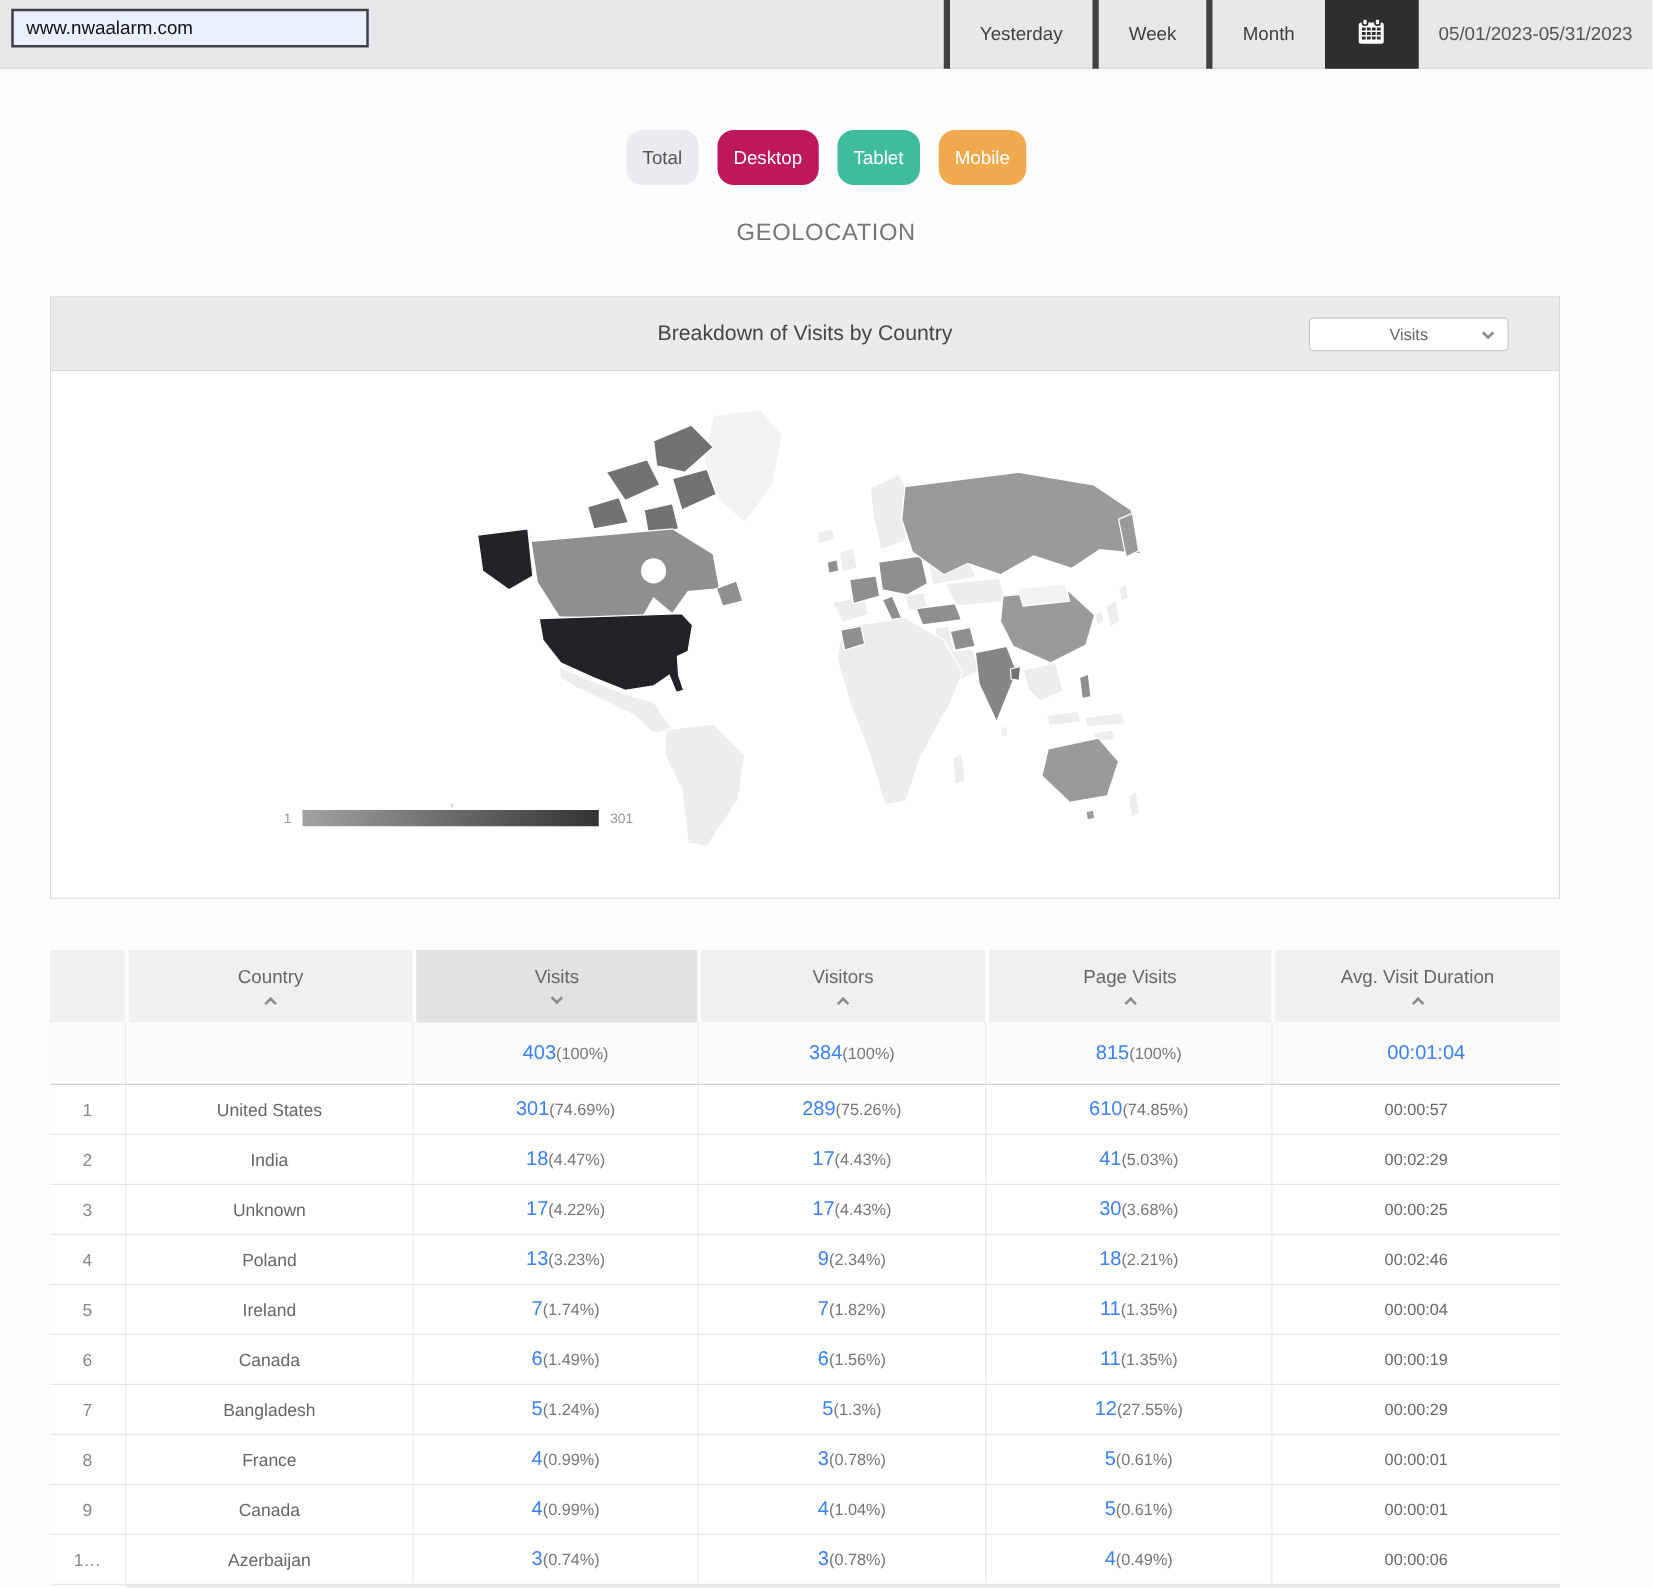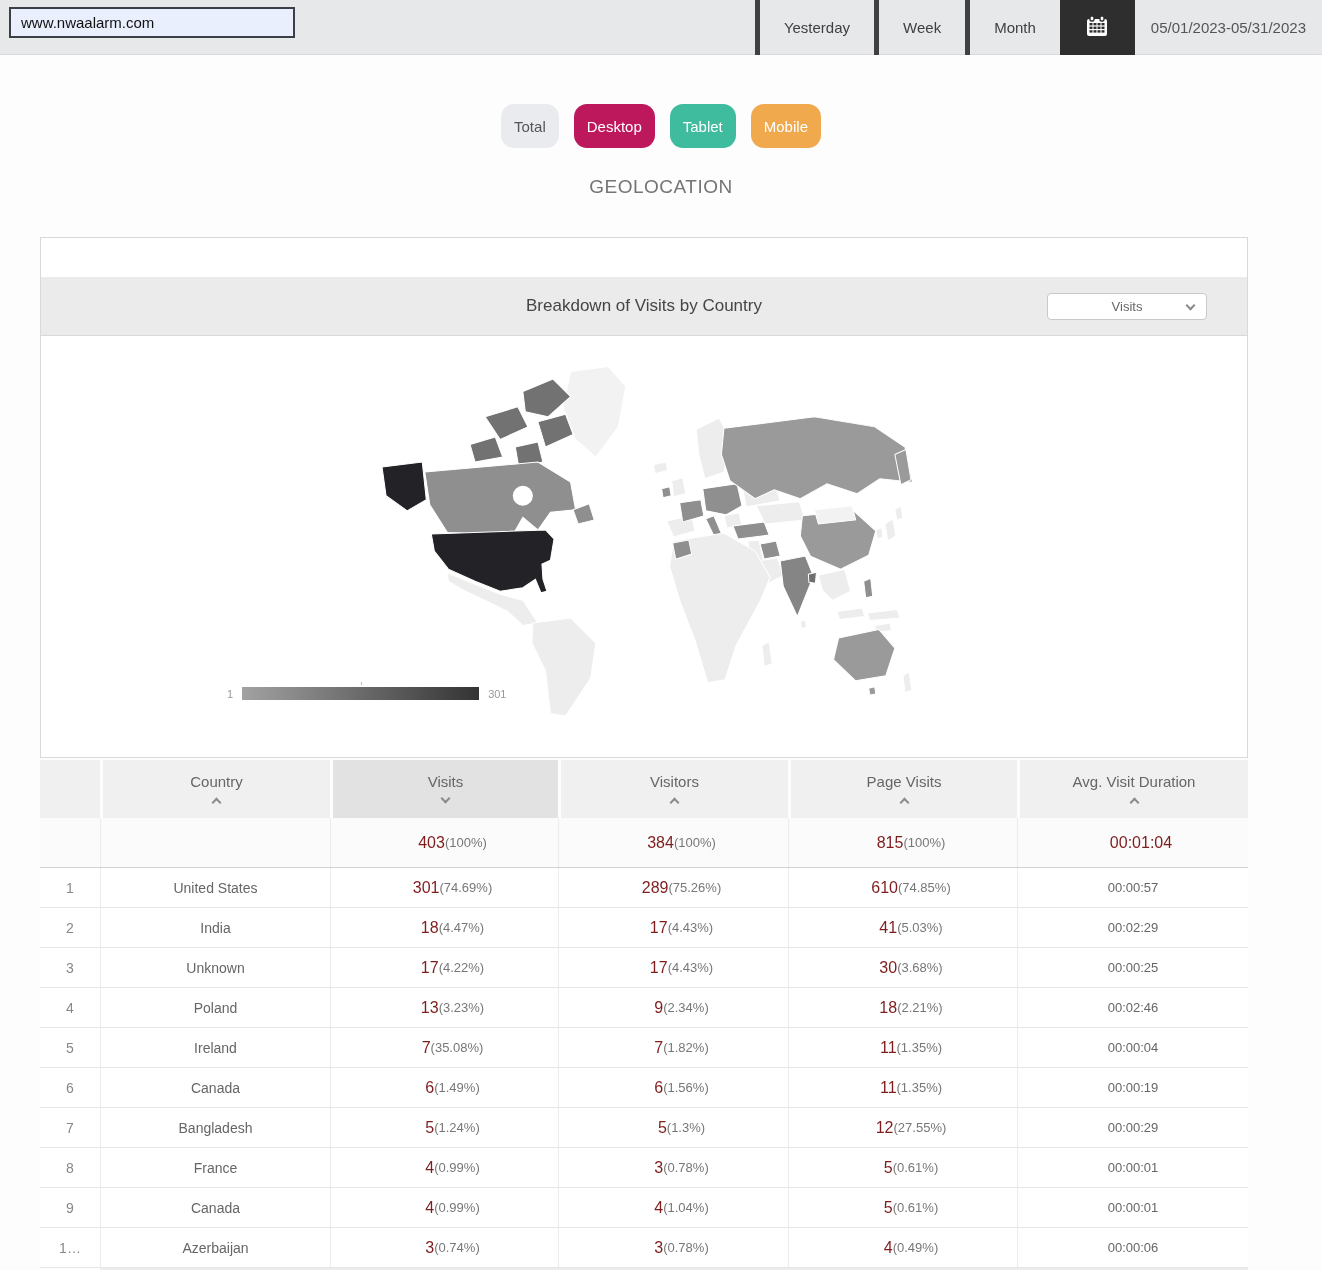--- a/index.html
+++ b/index.html
@@ -44,21 +44,21 @@
   
   .geo-title {
     position:absolute; left:0; right:0; top:176px; text-align:center;
     font-size:19px; color:#757575; letter-spacing:0.5px;
   }
   
   .panel { position:absolute; left:40px; top:237px; width:1208px; border:1px solid #d9d9d9; background:#fff; }
   .panel-header {
     height:59px; background:#ebebec; border-bottom:1px solid #d9d9d9;
     position:relative; display:flex; align-items:center; justify-content:center;
-    font-size:17px; color:#454545;margin-top:39px;
+    font-size:17px; color:#454545;
   }
   .dropdown {
     position:absolute; right:40px; top:16px; width:160px; height:27px;
     background:#fff; border:1px solid #c9c9c9; border-radius:4px;
     display:flex; align-items:center; justify-content:center;
     font-size:13px; color:#666; cursor:pointer;
   }
   .dropdown .chev { position:absolute; right:12px; top:8px; }
   .panel-body { position:relative; height:421px; background:#fff; }
   .map-svg { position:absolute; left:331px; top:28px; width:548px; height:352px; }
@@ -94,21 +94,21 @@
   .thead .cell[data-active="true"] { background:#e2e2e3; }
   .totals { border-bottom:1px solid #d2d2d2; background:#fbfbfc; }
   .totals .cell { height:49px; }
   .trow { background:#fff; border-bottom:1px solid #e6e6e6; }
   .trow .cell { height:39px; }
   .cell {
     display:flex; align-items:center; justify-content:center;
     border-left:1px solid #ececec; overflow:hidden;
   }
   .grid-row .cell:first-child { border-left:none; }
-  .big   { font-size:16px; color:#7f1d1d;margin-left:16px; }
+  .big   { font-size:16px; color:#3b82f6;margin-left:16px; }
   .small { font-size:13px; color:#777; }
   .rank    { font-size:14px; color:#888; }
   .country { font-size:14px; color:#666; }
   .dur     { font-size:13px; color:#666; }
   .bottom-strip { height:4px; background:#ececec; margin-left:60px; }
 </style>
 </head>
 <body>
 
 <div class="topbar">
@@ -354,21 +354,21 @@
           <span class="small">(2.21%)</span>
     </div>
     <div class="cell dur">00:02:46</div>
   </div>
 
   <div class="grid-row trow">
     <div class="cell rank">5</div>
     <div class="cell country">Ireland</div>
     <div class="cell">
       <span class="big">7</span>
-          <span class="small">(35.08%)</span>
+          <span class="small">(1.74%)</span>
     </div>
     <div class="cell">
       <span class="big">7</span>
           <span class="small">(1.82%)</span>
     </div>
     <div class="cell">
       <span class="big">11</span>
           <span class="small">(1.35%)</span>
     </div>
     <div class="cell dur">00:00:04</div>

